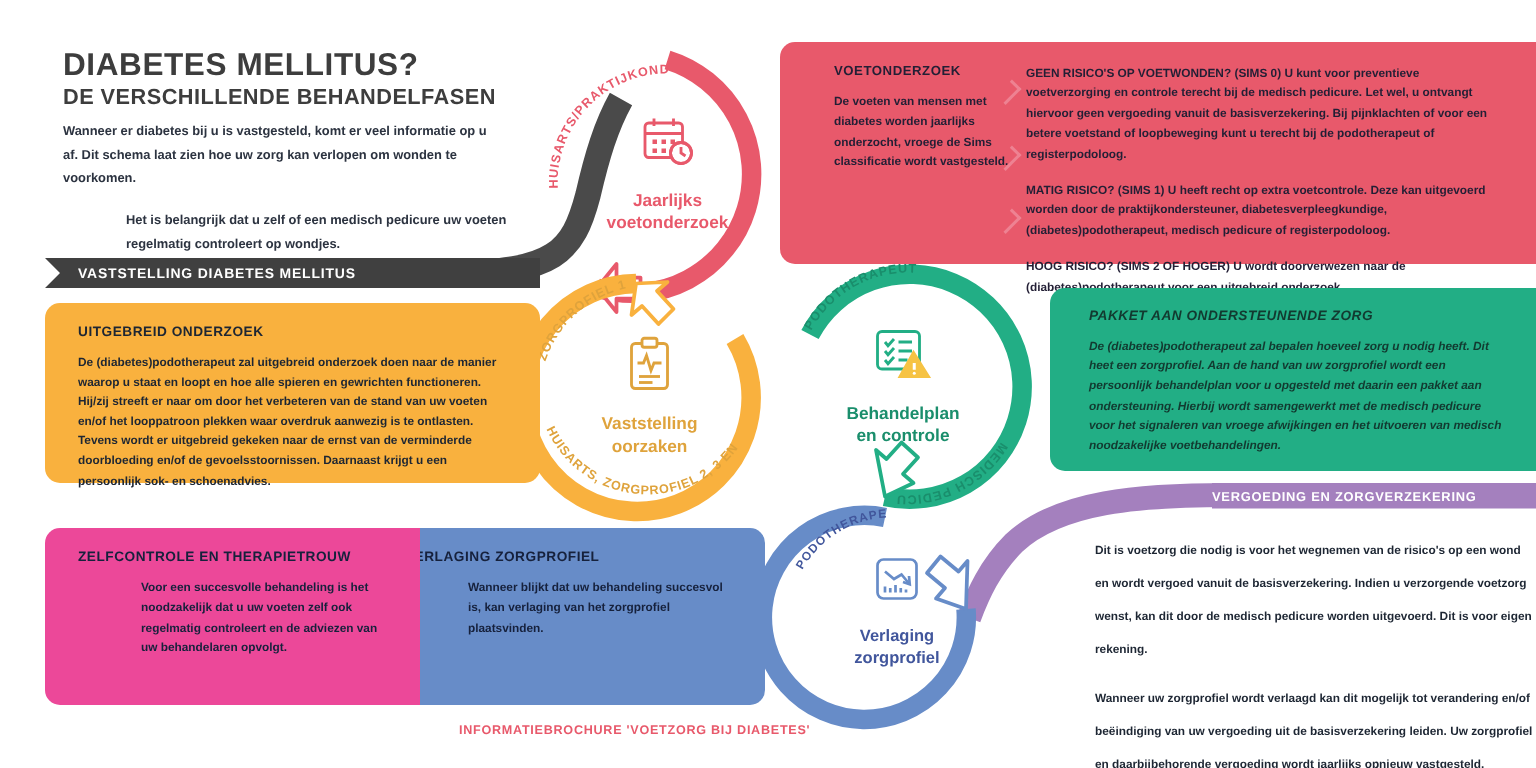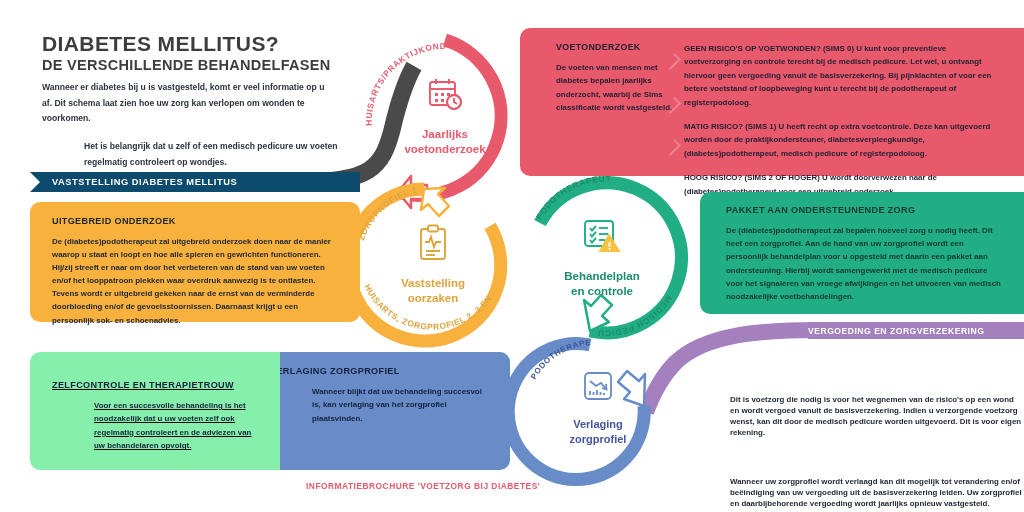--- a/index.html
+++ b/index.html
@@ -27,21 +27,21 @@
     width: 290px; font-size: 8.6px; line-height: 15.5px;
     color: #2c3340; font-weight: 600;
   }
   .hdr-p1 { top: 80px; }
   .hdr-p2 { top: 139px; margin-left: 42px; }
 
   
   .banner-dark {
     position: absolute; left: 30px; top: 172px;
     width: 330px; height: 20px;
-    background: #0c4a6e;
+    background: #404040;
     clip-path: polygon(0 0, 100% 0, 100% 100%, 0 100%, 10px 50%);
     display:flex; align-items:center;
   }
   .banner-dark span {
     color: #ffffff; font-size: 9.3px; font-weight: bold; letter-spacing: .55px;
     margin-left: 22px;
   }
 
   
   .banner-purple {
@@ -70,20 +70,21 @@
     padding: 14px 20px 10px 22px;
   }
   #p-orange h3, #p-orange p { color:#1d2633; }
   #p-orange p { font-size: 7.9px; line-height: 13.1px; }
 
   
   #p-green {
     left: 700px; top: 192px; width: 324px; height: 122px;
     background: #22ae85; border-radius: 10px 0 0 10px;
     padding: 13px 22px 10px 26px;
+    font-style: italic;
   }
   #p-green h3, #p-green p { color:#123a30; }
   #p-green p { font-size: 7.9px; line-height: 13.2px; }
 
   
   #p-pink {
     left: 520px; top: 28px; width: 504px; height: 148px;
     background: #e8596b; border-radius: 10px 0 0 10px;
     padding: 0;
   }
@@ -99,39 +100,38 @@
   #p-pink .pink-right b { font-weight: bold; }
   .chev {
     position:absolute; width: 9px; height: 15px; left: 148px;
     border-right: 2px solid #ee8292; border-top: 2px solid #ee8292;
     transform: rotate(45deg);
   }
 
   
   #p-blue1 {
     left: 30px; top: 352px; width: 250px; height: 118px;
-    background: #86efac; border-radius: 10px 0 0 10px;
-    padding: 28px 18px 10px 22px;
-    text-decoration: underline;
+    background: #ec4899; border-radius: 10px 0 0 10px;
+    padding: 14px 18px 10px 22px;
   }
   #p-blue2 {
     left: 220px; top: 352px; width: 290px; height: 118px;
     background: #678cc8; border-radius: 0 10px 10px 0;
     padding: 14px 18px 10px 50px;
     clip-path: polygon(0 0, 100% 0, 100% 100%, 0 100%, 38px 50%);
   }
   #p-blue1 h3, #p-blue2 h3 { color:#16213c; }
   #p-blue1 p, #p-blue2 p { color:#16213c; font-size: 7.9px; line-height:13.4px;margin-left:42px; }
 
   
   #p-purple {
     left: 730px; top: 356px; width: 294px; height: 140px;
   }
   #p-purple h3 { color:#1d2633; font-size: 9px; margin-bottom: 6px;}
-  #p-purple p { color:#1d2633; font-size: 7.9px; line-height: 11px; margin-top: 38px; }
+  #p-purple p { color:#1d2633; font-size: 7.9px; line-height: 22px; }
 
   
   .footer {
     position:absolute; left: 306px; top: 481px;
     font-size: 8.4px; font-weight: bold; letter-spacing: .5px;
     color: #e8596b;
   }
 
   
   .circle-node { position: absolute; text-align:center; }
@@ -224,21 +224,21 @@
   </div>
 
   <div class="panel" id="p-orange">
     <h3>UITGEBREID ONDERZOEK</h3>
     <p>De (diabetes)podotherapeut zal uitgebreid onderzoek doen naar de manier waarop u staat en loopt en hoe alle spieren en gewrichten functioneren. Hij/zij streeft er naar om door het verbeteren van de stand van uw voeten en/of het looppatroon plekken waar overdruk aanwezig is te ontlasten. Tevens wordt er uitgebreid gekeken naar de ernst van de verminderde doorbloeding en/of de gevoelsstoornissen. Daarnaast krijgt u een persoonlijk sok- en schoenadvies.</p>
   </div>
 
   <div class="panel" id="p-pink">
     <div class="pink-left">
       <h3>VOETONDERZOEK</h3>
-      <p>De voeten van mensen met diabetes bepalen jaarlijks onderzocht, waarbij de Sims classificatie wordt vastgesteld.</p>
+      <p>De voeten van mensen met diabetes worden jaarlijks onderzocht, vroege de Sims classificatie wordt vastgesteld.</p>
     </div>
     <div class="chev" style="top:26px"></div>
     <div class="chev" style="top:70px"></div>
     <div class="chev" style="top:112px"></div>
     <div class="pink-right">
       <p><b>GEEN RISICO'S OP VOETWONDEN? (SIMS 0)</b><span> U kunt voor preventieve voetverzorging en controle terecht bij de medisch pedicure. Let wel, u ontvangt hiervoor geen vergoeding vanuit de basisverzekering. Bij pijnklachten of voor een betere voetstand of loopbeweging kunt u terecht bij de podotherapeut of registerpodoloog.</span></p>
       <p><b>MATIG RISICO? (SIMS 1)</b><span> U heeft recht op extra voetcontrole. Deze kan uitgevoerd worden door de praktijkondersteuner, diabetesverpleegkundige, (diabetes)podotherapeut, medisch pedicure of registerpodoloog.</span></p>
       <p><b>HOOG RISICO? (SIMS 2 OF HOGER)</b><span> U wordt doorverwezen naar de (diabetes)podotherapeut voor een uitgebreid onderzoek.</span></p>
     </div>
   </div>

